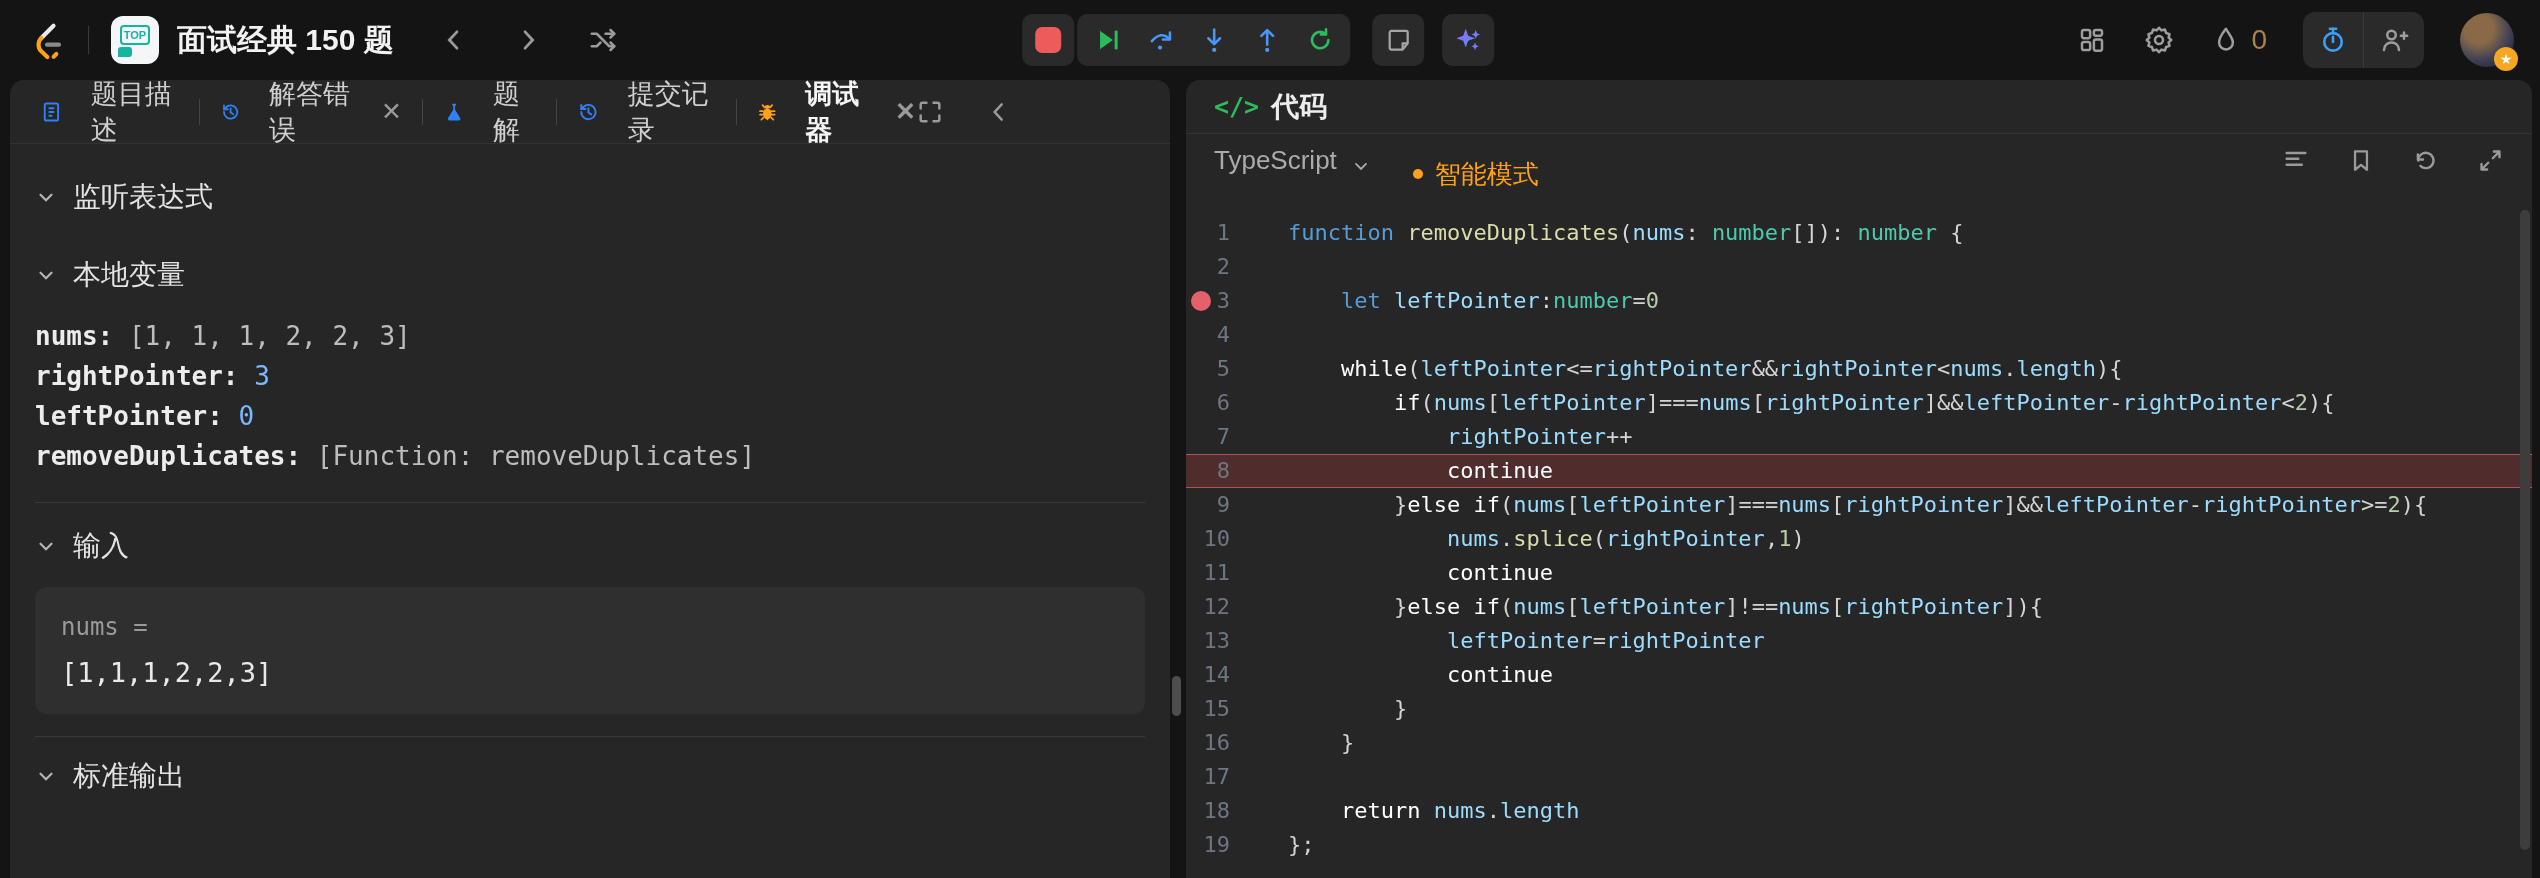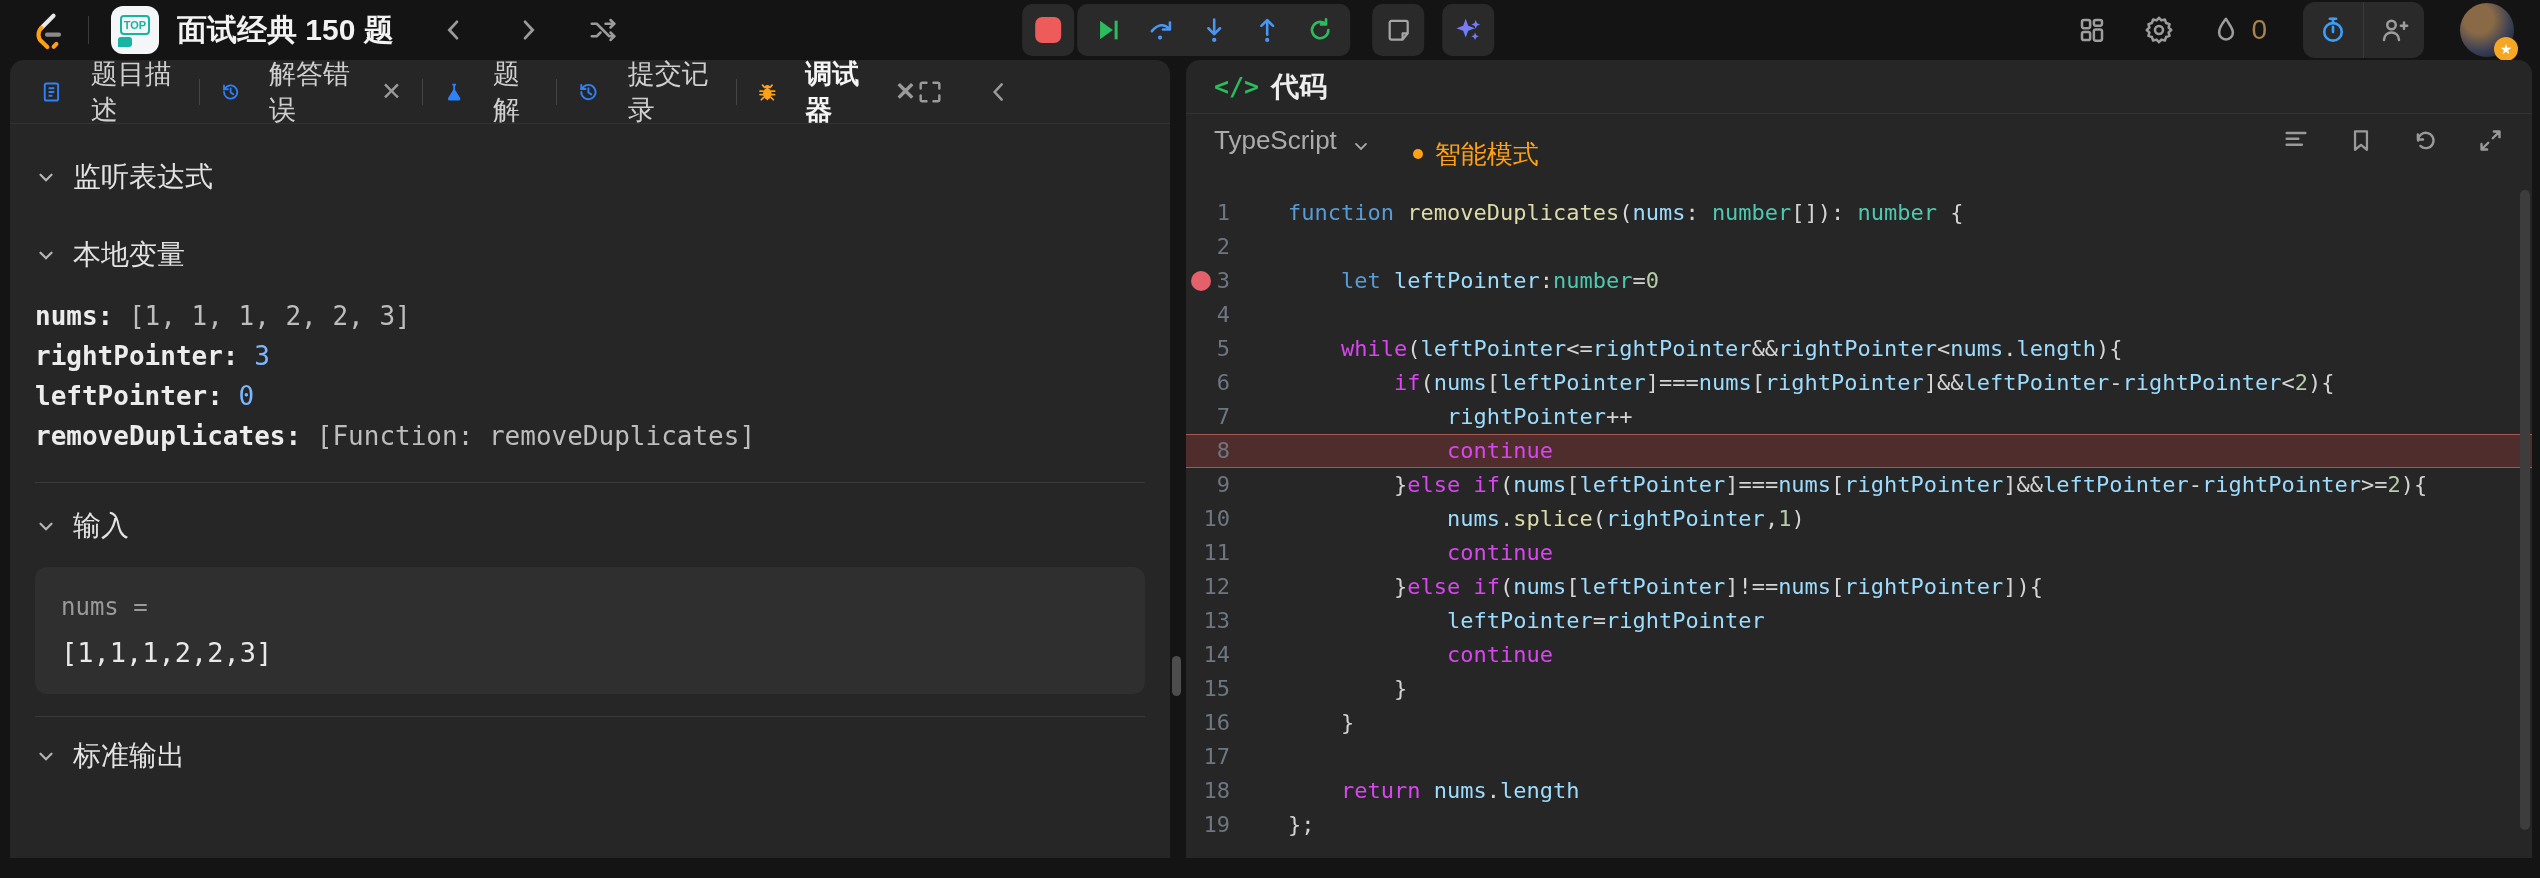--- a/index.html
+++ b/index.html
@@ -1,21 +1,21 @@
 <!DOCTYPE html>
 <html><head>
 <meta charset="utf-8">
 <style>
   * { margin:0; padding:0; box-sizing:border-box; }
   html,body { width:2540px; height:878px; overflow:hidden; background:#141414;
     font-family:"Liberation Sans", sans-serif; }
   svg { display:block; }
 
   
-  .topbar { height:60px; display:flex; align-items:center; padding:0 26px; position:relative; }
+  .topbar { height:80px; display:flex; align-items:center; padding:0 26px; position:relative; }
   .tb-left { display:flex; align-items:center; }
   .tb-sep { width:1px; height:28px; background:#3b3b3b; margin:0 22px; }
   .plan-chip { display:flex; align-items:center; gap:18px; cursor:pointer; }
   .plan-ico { width:48px; height:48px; border-radius:12px; background:#f4f6f8; position:relative; }
   .plan-ico .top-tag { position:absolute; left:9px; top:9px; width:30px; height:20px; border:2px solid #17b3a3;
     border-radius:4px; color:#17b3a3; font-size:11px; font-weight:bold; text-align:center; line-height:16px; }
   .plan-ico .bub { position:absolute; left:7px; bottom:7px; width:14px; height:10px; background:#17b3a3; border-radius:3px 3px 3px 0; }
   .tb-title { color:#f2f2f2; font-size:30px; font-weight:700; }
   .nav-ico { color:#9b9b9b; margin-left:46px; cursor:pointer; }
   
@@ -89,21 +89,21 @@
   .ed-icons .ic { cursor:pointer; }
 
   .editor { flex:1; position:relative; padding-top:30px; font-family:"DejaVu Sans Mono", monospace; font-size:22px; }
   .erow { display:flex; height:34px; line-height:34px; position:relative; }
   .erow.active { background:rgba(175,62,58,0.30);
     box-shadow: inset 0 1px 0 rgba(226,116,110,0.6), inset 0 -1px 0 rgba(226,116,110,0.6); }
   .ebp { flex:none; width:14px; display:flex; align-items:center; }
   .bp-dot { width:20px; height:20px; margin-left:5px; border-radius:50%; background:#e4606a; flex:none; }
   .eln { flex:none; width:30px; text-align:right; color:#6e7681; cursor:pointer; }
   .ecode { margin-left:58px; white-space:pre; }
-  .tk-k { color:#569cd6; } .tk-c { color:#d946ef; } .tk-t { color:#4ec9b0; }
+  .tk-k { color:#569cd6; } .tk-c { color:#ffffff; } .tk-t { color:#4ec9b0; }
   .tk-v { color:#9cdcfe; } .tk-f { color:#dcdcaa; } .tk-n { color:#b5cea8; } .tk-p { color:#d4d4d4; }
   .vscroll { position:absolute; right:2px; top:24px; width:10px; height:640px; border-radius:5px; background:#3d3d3d; }
 </style>
 </head>
 <body>
 
 <header class="topbar">
   <div class="tb-left">
     <span>
       <svg viewBox="0 0 24 24" width="40" height="40" fill="none" stroke-linecap="round">

